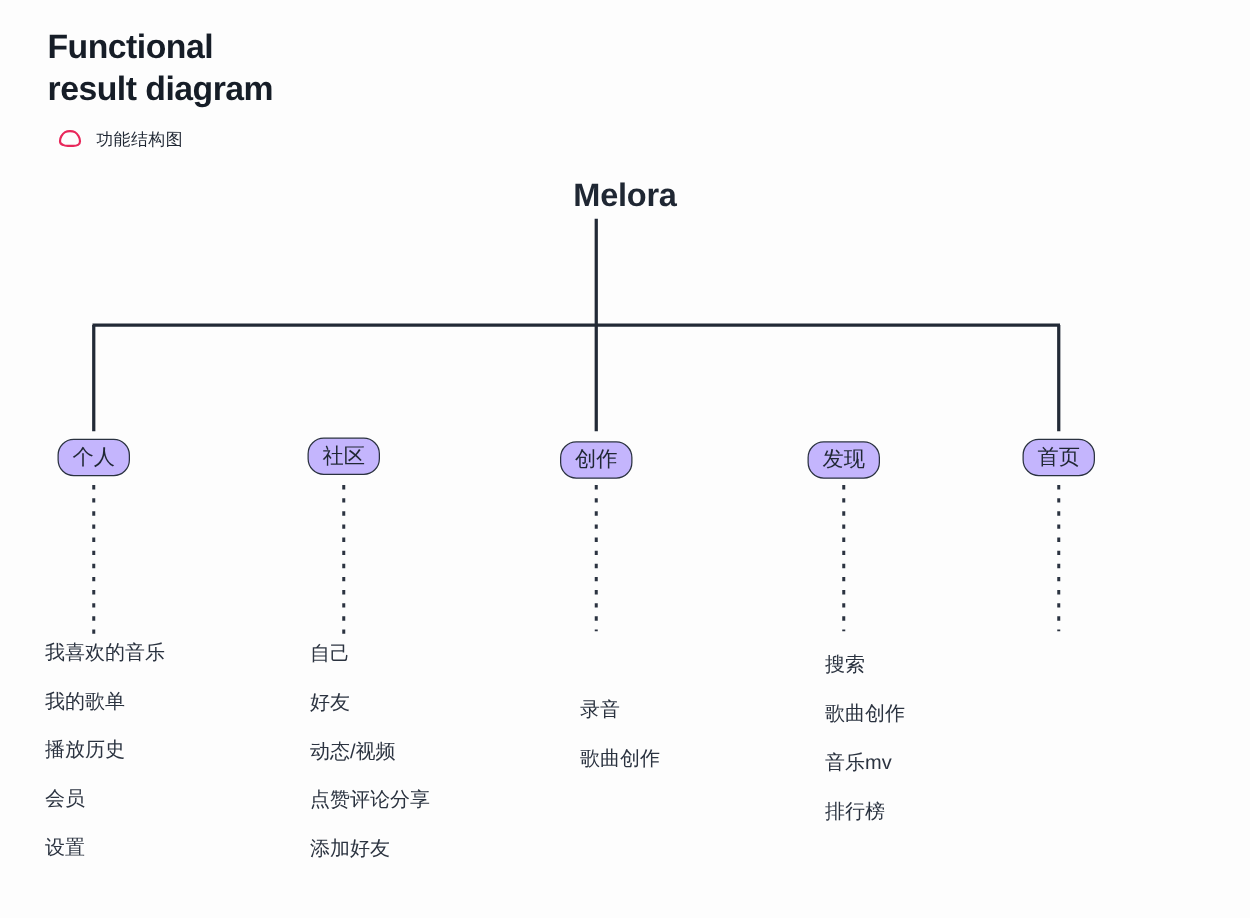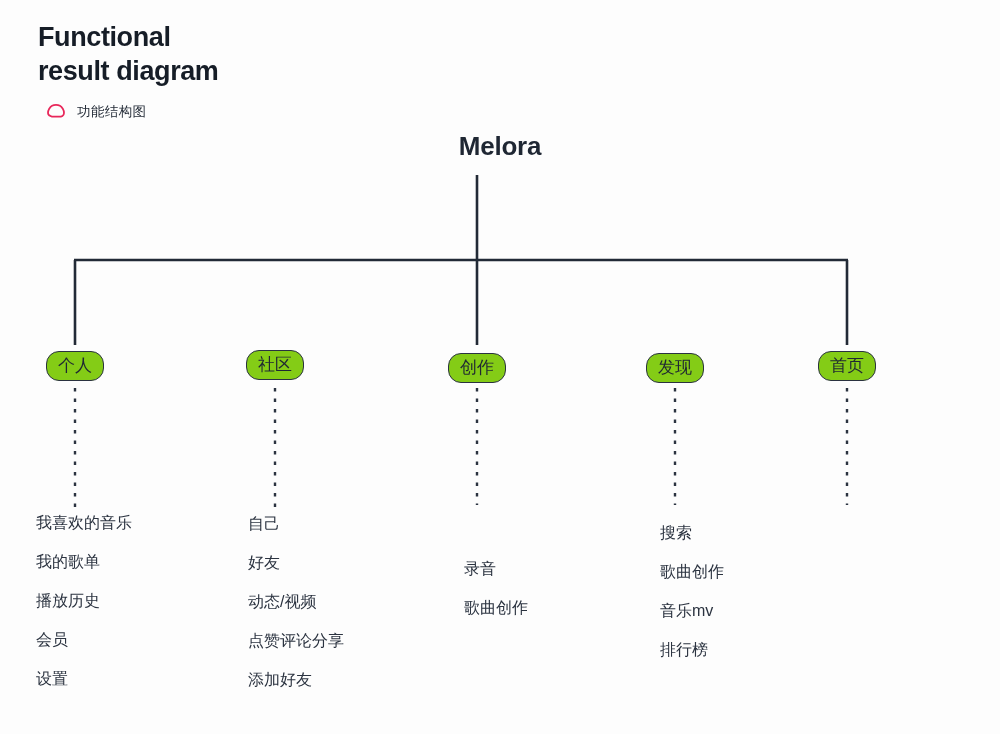--- a/index.html
+++ b/index.html
@@ -50,21 +50,21 @@
   .subtitle-text {
     font-size: 13.5px;
     color: #1f2733;
     margin-left: 11px;
     letter-spacing: 0.4px;
   }
 
   
   .root-title {
     position: absolute;
-    top: 131px;
+    top: 141px;
     left: 0;
     width: 1000px;
     text-align: center;
     font-size: 26px;
     font-weight: bold;
     letter-spacing: -0.2px;
     color: #1f2733;
   }
 
   
@@ -80,21 +80,21 @@
   
   .node {
     position: absolute;
     transform: translateX(-50%);
     border: 1.4px solid #2a3240;
     border-radius: 13px;
     padding: 5px 11px 6px;
     font-size: 17px;
     line-height: 1;
     color: #1f2733;
-    background: #84cc16;
+    background: #c4b5fd;
     white-space: nowrap;
   }
 
   
   .leaf-col {
     position: absolute;
     display: flex;
     flex-direction: column;
   }
   .leaf-item {

